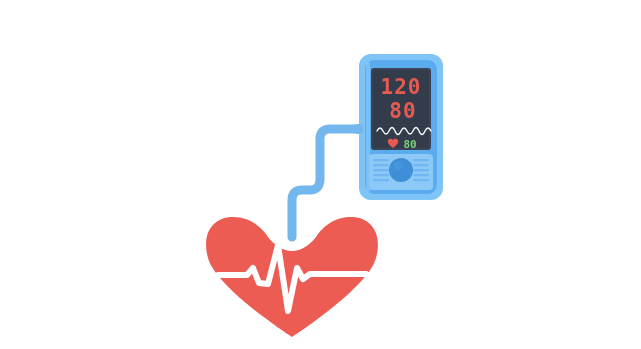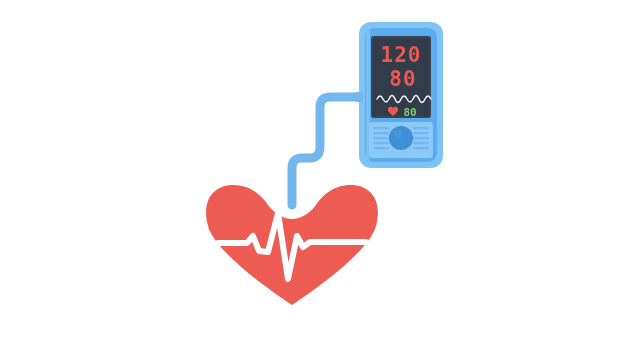--- a/index.html
+++ b/index.html
@@ -11,20 +11,21 @@
     width: 641px;
     height: 349px;
     overflow: hidden;
     font-family: "Liberation Sans", sans-serif;
   }
   #stage {
     position: relative;
     width: 641px;
     height: 250px;
     background: #ffffff;
+    margin-top: 32px;
   }
   #illustration {
     position: absolute;
     left: 0;
     top: 0;
     width: 641px;
     height: 349px;
     display: block;
   }
   .hidden-data-label {

